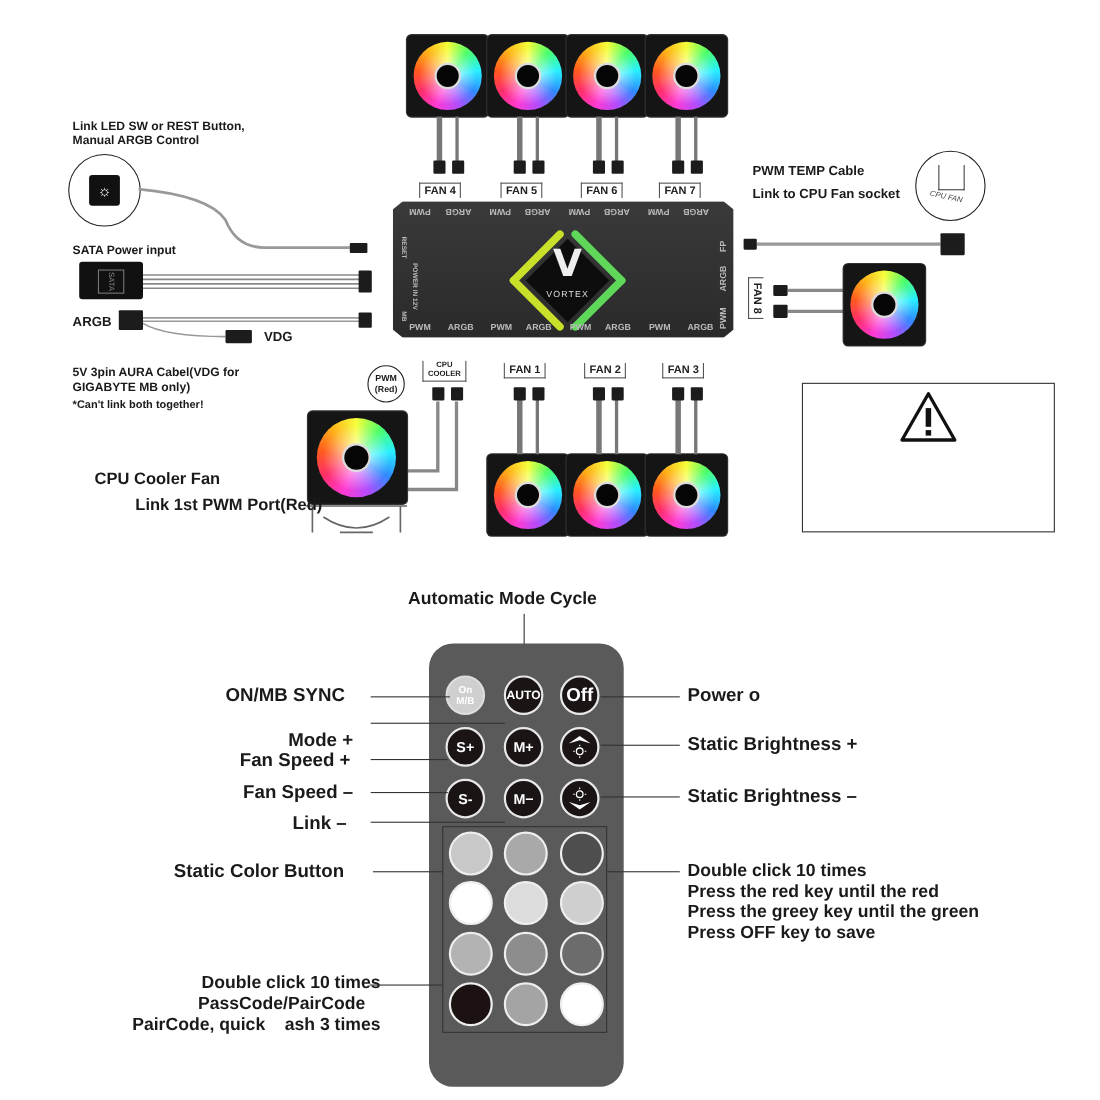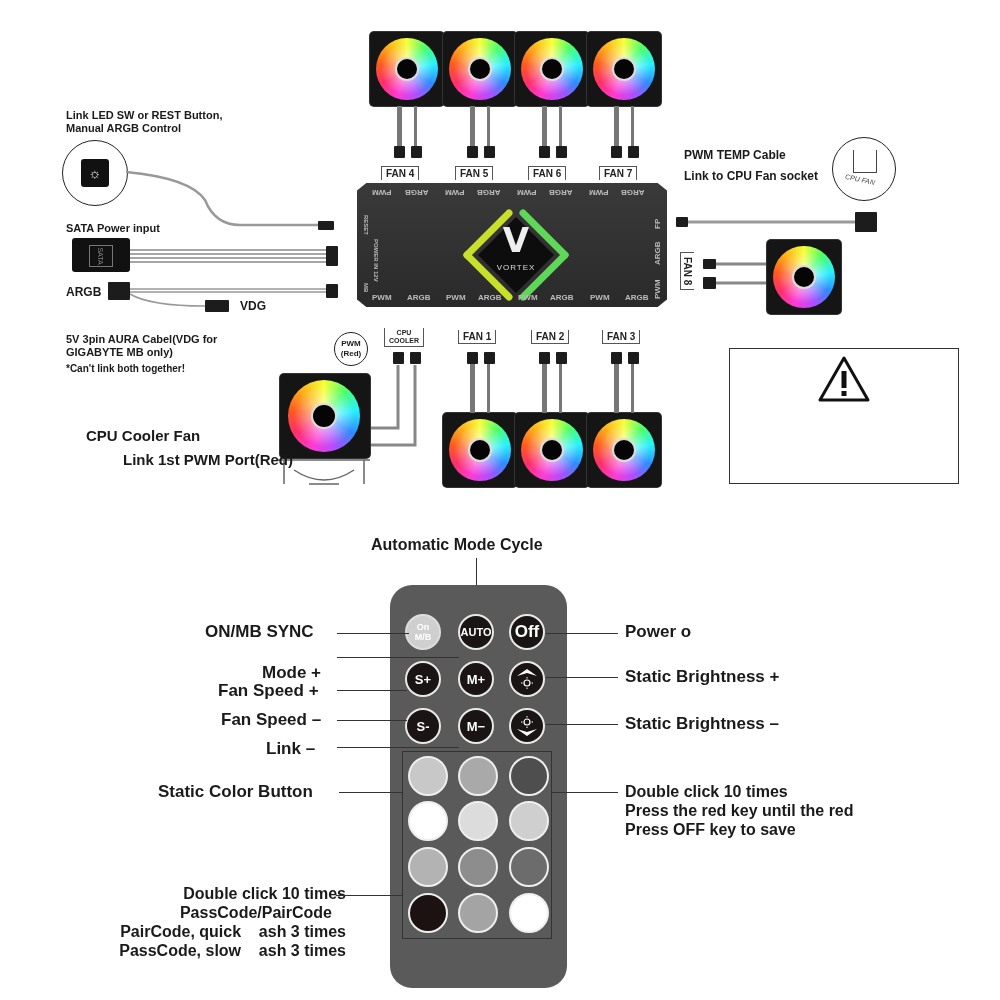--- a/index.html
+++ b/index.html
@@ -260,34 +260,34 @@
 <div class="line" style="left:337px;top:720px;width:70px;"></div>
 <div class="abs lbl xl" style="left:266px;top:739px;">Link –</div>
 <div class="line" style="left:337px;top:747px;width:122px;"></div>
 <div class="abs lbl xl" style="left:158px;top:782px;">Static Color Button</div>
 <div class="line" style="left:339px;top:792px;width:63px;"></div>
 
 <div class="abs lbl" style="left:62px;top:884px;width:284px;text-align:right;font-size:16px;line-height:19px;">
   <div>Double click 10 times</div>
   <div style="padding-right:14px;">PassCode/PairCode</div>
   <div style="white-space:pre;">PairCode, quick    ash 3 times</div>
-  <div style="white-space:pre;">PassCode, slow    ash 3 times</div>
 </div>
 <div class="line" style="left:336px;top:895px;width:66px;"></div>
 
 <div class="line" style="left:546px;top:633px;width:72px;"></div>
 <div class="abs lbl xl" style="left:625px;top:622px;">Power o</div>
 <div class="line" style="left:546px;top:677px;width:72px;"></div>
 <div class="abs lbl xl" style="left:625px;top:667px;">Static Brightness +</div>
 <div class="line" style="left:546px;top:724px;width:72px;"></div>
 <div class="abs lbl xl" style="left:625px;top:714px;">Static Brightness –</div>
 <div class="line" style="left:552px;top:792px;width:66px;"></div>
 <div class="abs lbl" style="left:625px;top:782px;font-size:16px;line-height:19px;">
   <div>Double click 10 times</div>
   <div>Press the red key until the red</div>
+  <div>Press the greey key until the green</div>
   <div>Press OFF key to save</div>
 </div>
 
 <div class="fan" style="left: 370px; top: 32px;">
     <div class="ring"></div>
     <div class="glow"></div>
     <div class="hub"></div>
   </div>
 <div class="cable" style="left: 397px; top: 106px; width: 5px; height: 44px;"></div>
 <div class="plug" style="left: 394px; top: 146px; width: 11px; height: 12px;"></div>

